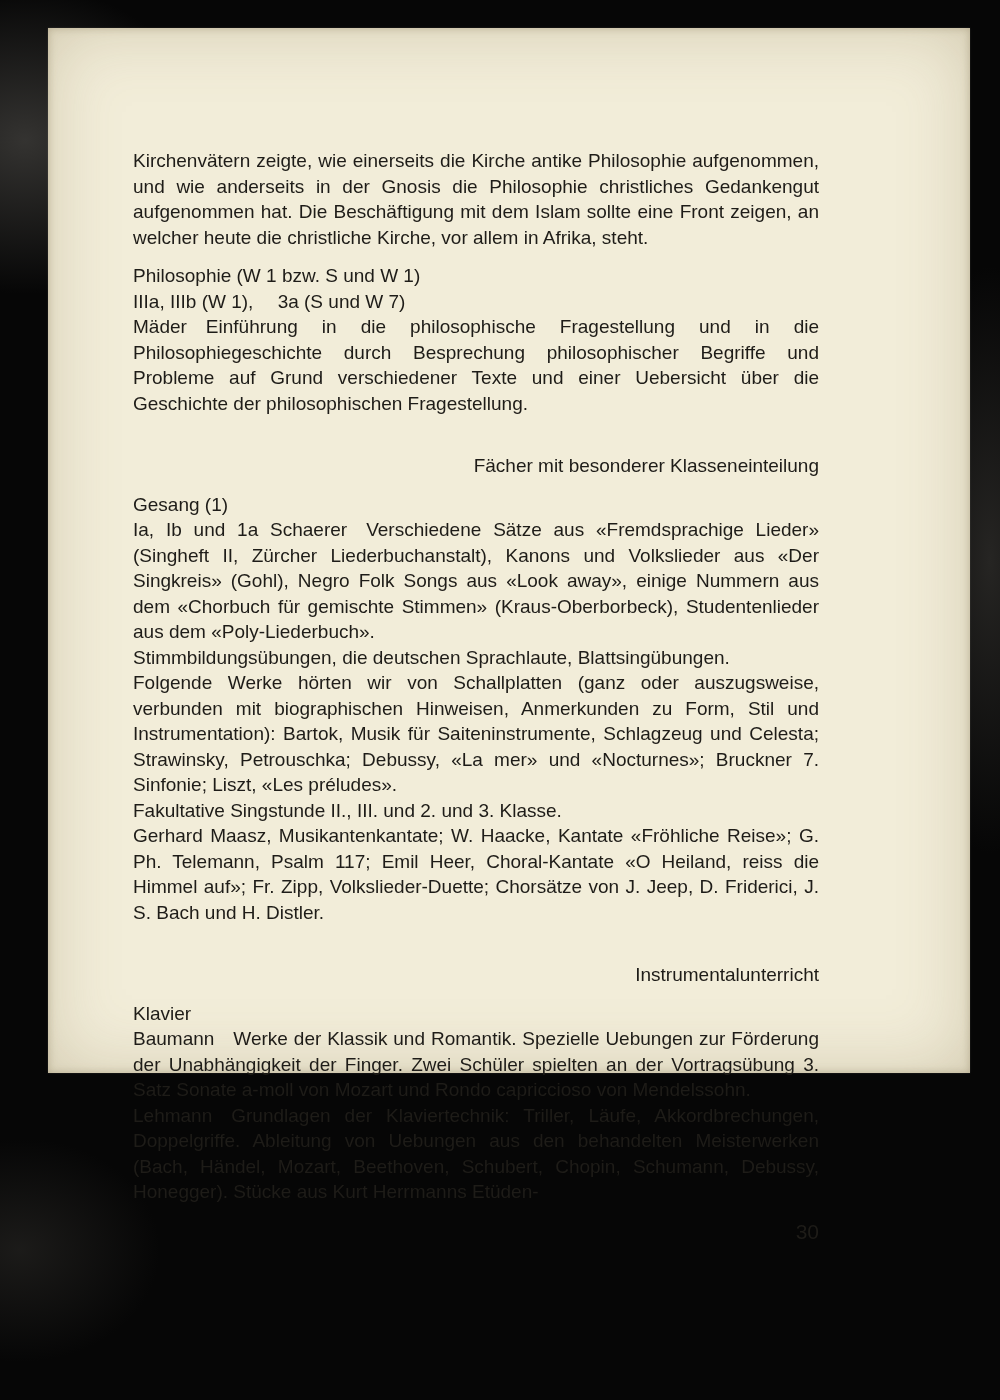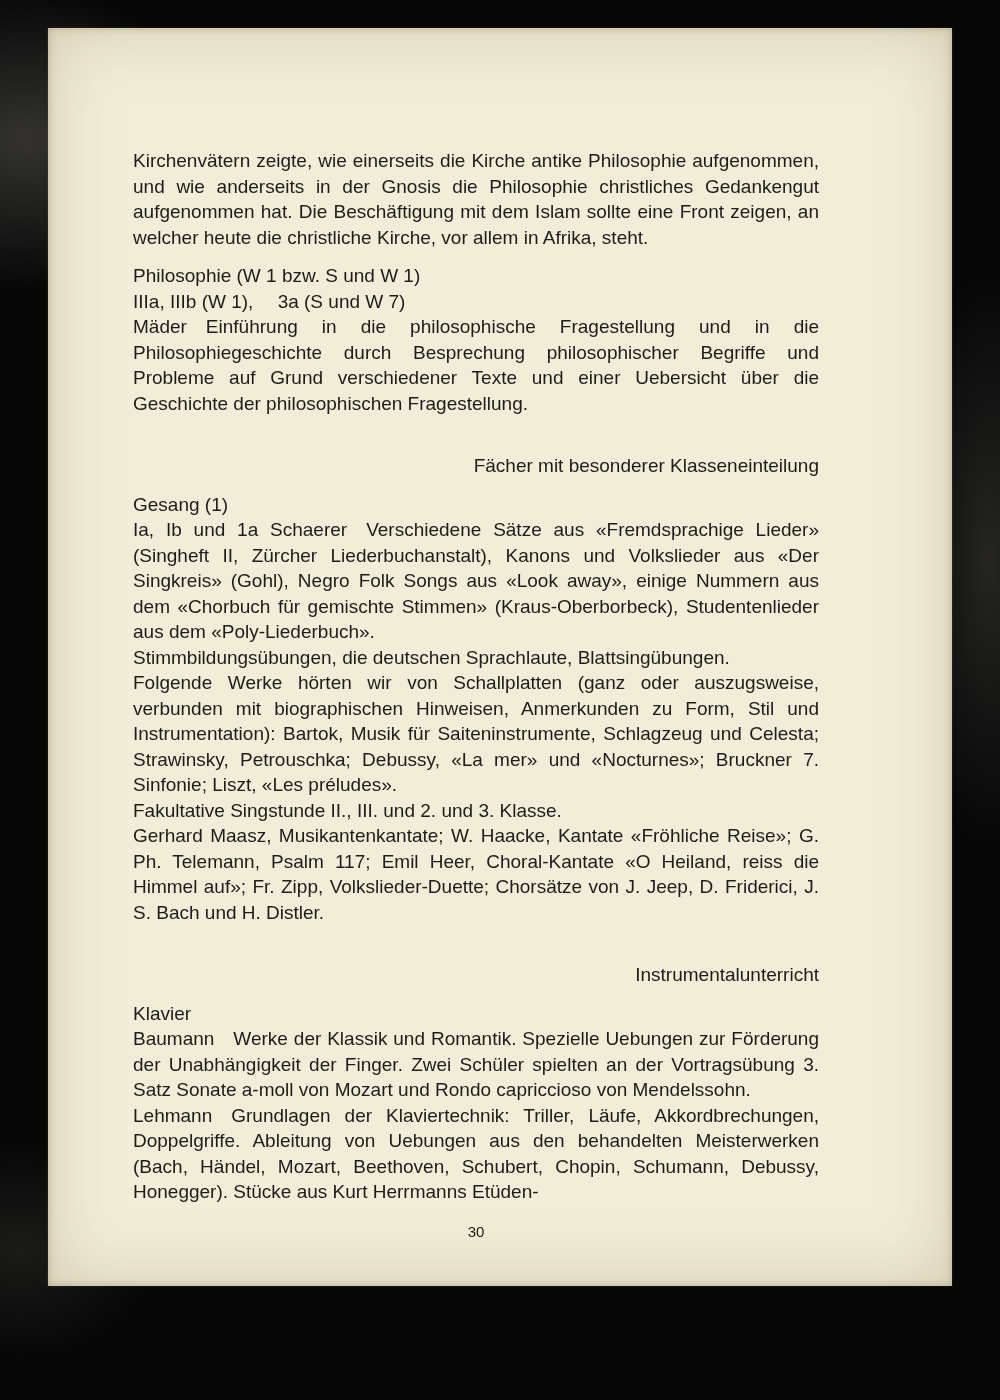--- a/index.html
+++ b/index.html
@@ -16,26 +16,27 @@
       radial-gradient(ellipse 260px 220px at 25px 140px, rgba(90,88,84,0.55) 0%, rgba(20,20,20,0) 70%),
       radial-gradient(ellipse 120px 420px at 990px 560px, rgba(70,68,64,0.5) 0%, rgba(15,15,15,0) 70%),
       radial-gradient(ellipse 200px 160px at 20px 1250px, rgba(60,58,54,0.4) 0%, rgba(15,15,15,0) 70%),
       #060606;
   }
   .page {
     position: absolute;
     left: 48px;
     top: 28px;
     width: 904px;
-    height: 1258px;
+    height: 1045px;
     background: #f2edd9;
     box-shadow:
       inset 0 0 70px rgba(140,124,82,0.30),
       inset 0 0 8px rgba(105,92,58,0.35),
       0 0 2px rgba(255,255,250,0.15);
+    padding-left: 18px;
   }
   .content {
     position: absolute;
     left: 85px;
     top: 120px;
     width: 686px;
     font-family: "Liberation Sans", "DejaVu Sans", sans-serif;
     font-size: 19px;
     line-height: 25.5px;
     color: #1e1c18;
@@ -47,22 +48,22 @@
   .block.line,
   .block.subhead,
   .block.section {
     text-align: left;
   }
   .block.subhead { margin-top: 13px; }
   .block.section { margin-top: 37px; text-align: right; }
   .b { font-weight: 400; }
   .page-num {
     margin-top: 14px;
-    font-size: 15px;
-    text-align: center;
+    font-size: 21px;
+    text-align: right;
   }
 </style>
 </head>
 <body>
 
 <div class="scan">
   <div class="page">
     <div class="content">
       <div>
           <div class="block p"><span>Kirchenvätern zeigte, wie einerseits die Kirche antike Philosophie aufgenommen, und wie anderseits in der Gnosis die Philosophie christliches Gedankengut aufgenommen hat. Die Beschäftigung mit dem Islam sollte eine Front zeigen, an welcher heute die christliche Kirche, vor allem in Afrika, steht.</span></div>

